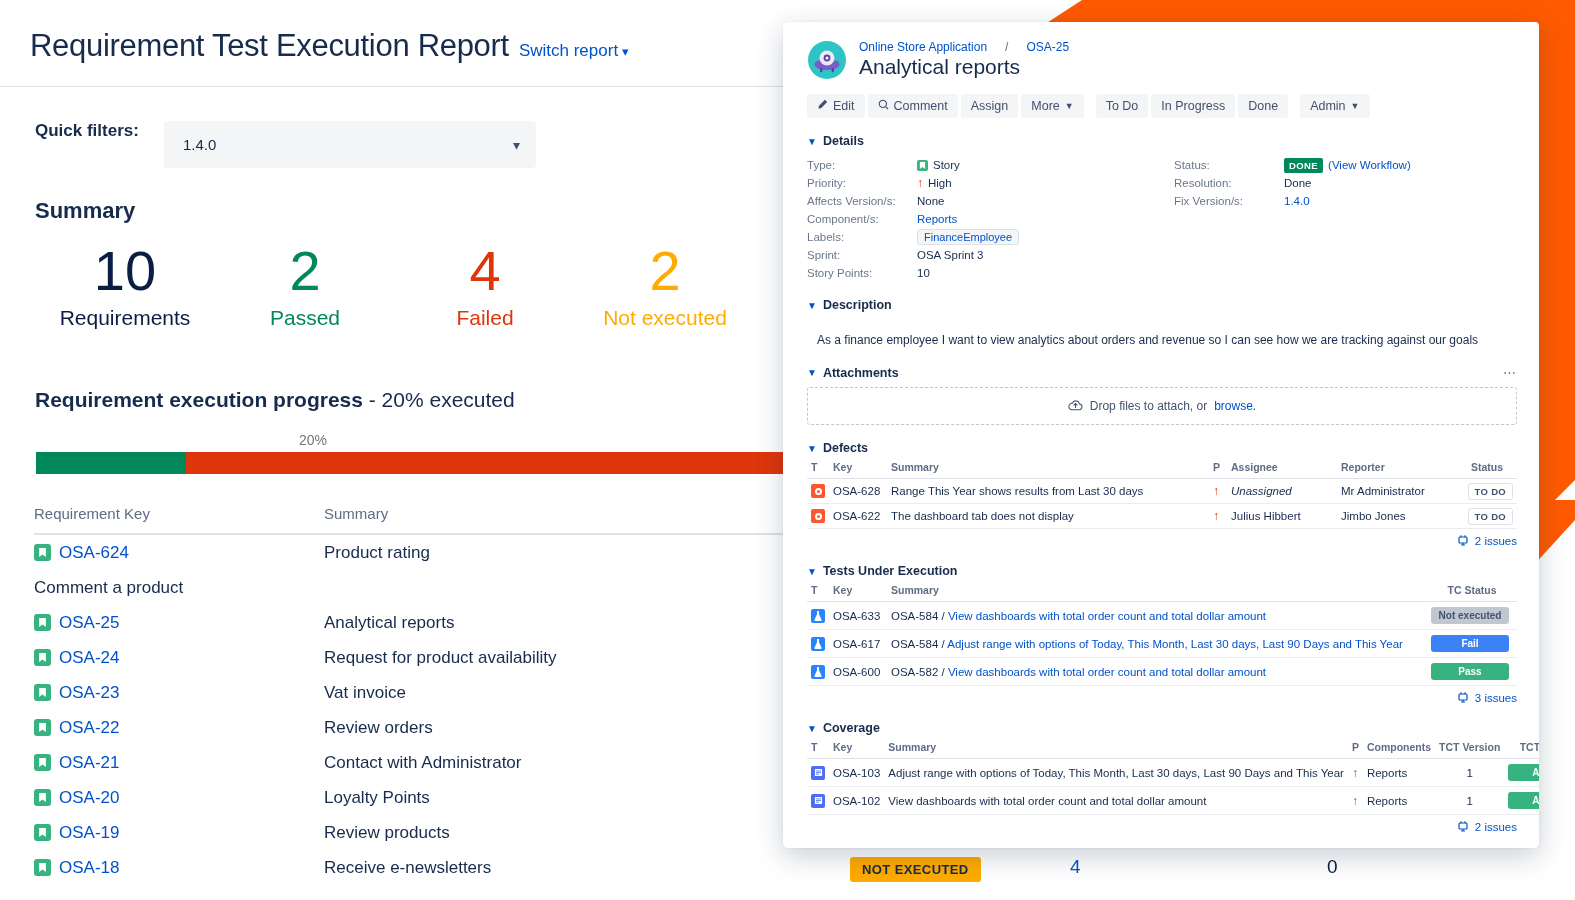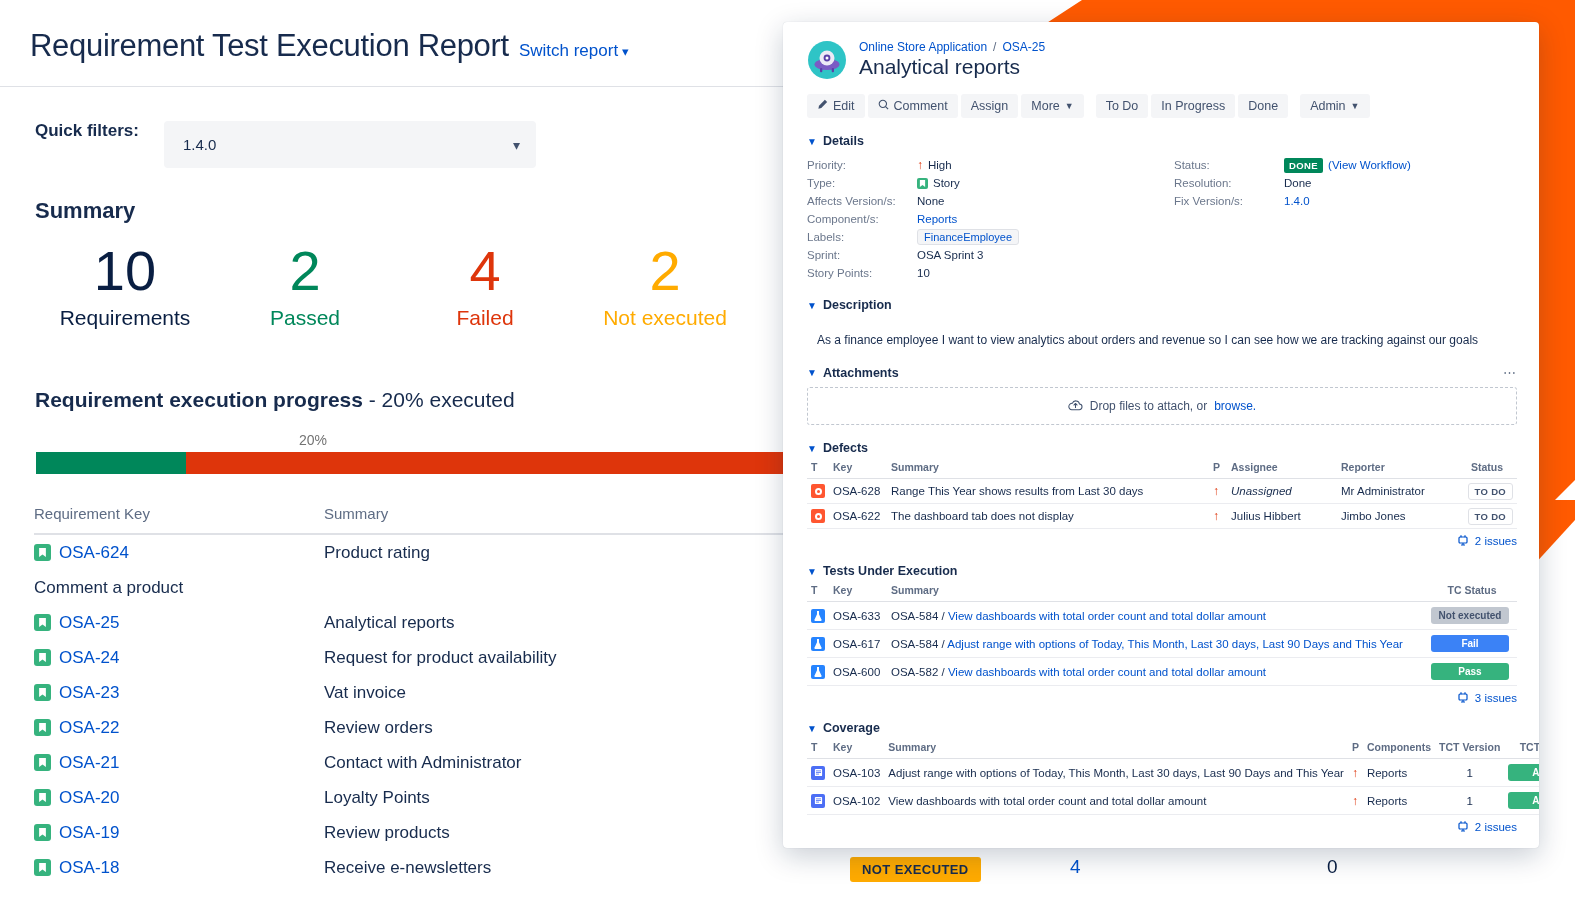--- a/index.html
+++ b/index.html
@@ -84,21 +84,21 @@
 
   
   .panel {
     position:absolute; top:22px; left:783px; width:756px; height:826px;
     background:#fff; border-radius:4px;
     box-shadow: 0 8px 28px rgba(9,30,66,0.22), 0 0 1px rgba(9,30,66,0.2);
     z-index:5; padding: 18px 22px 0 24px; overflow:hidden;
   }
   .pnl-top { display:flex; gap:12px; align-items:flex-start; }
   .avatar { width:40px; height:40px; flex:0 0 auto; }
-  .bc { font-size:12px; color:#0052CC; display:flex; gap:6px; }
+  .bc { font-size:12px; color:#0052CC; display:flex; gap:18px; }
   .bc .sep { color:#5E6C84; }
   .issue-title { font-size:21px; color:#172B4D; margin-top:1px; font-weight:400; }
 
   .btnbar { display:flex; gap:3px; margin-top:14px; align-items:center; }
   .btn {
     background:#F4F5F7; border-radius:3px; font-size:12.5px; color:#42526E;
     padding:5px 10px; display:flex; align-items:center; gap:5px; cursor:pointer;
     white-space:nowrap;
   }
   .btn.gap { margin-left:9px; }
@@ -393,35 +393,35 @@
         </div>
       </div>
 
     <div class="sec-head">
       <span class="chev">▼</span>
       <span class="t">Details</span>
     </div>
     <div class="details">
       <div class="det-col">
         <div class="det-row">
+          <div class="det-lbl">Type:</div>
+          <div class="det-val">
+            <span class="mini-story">
+              <svg width="7" height="7" viewBox="0 0 8 8">
+                  <path d="M1 0h6v8L4 5.8 1 8z" fill="#fff"></path>
+                </svg>
+            </span>
+            <span>Story</span>
+          </div>
+        </div>
+        <div class="det-row">
           <div class="det-lbl">Priority:</div>
           <div class="det-val">
             <span class="arrow-up">↑</span>
             <span>High</span>
-          </div>
-        </div>
-        <div class="det-row">
-          <div class="det-lbl">Type:</div>
-          <div class="det-val">
-            <span class="mini-story">
-              <svg width="7" height="7" viewBox="0 0 8 8">
-                  <path d="M1 0h6v8L4 5.8 1 8z" fill="#fff"></path>
-                </svg>
-            </span>
-            <span>Story</span>
           </div>
         </div>
         <div class="det-row">
           <div class="det-lbl">Affects Version/s:</div>
           <div class="det-val">None</div>
         </div>
         <div class="det-row">
           <div class="det-lbl">Component/s:</div>
           <div class="det-val lnk">Reports</div>
         </div>

